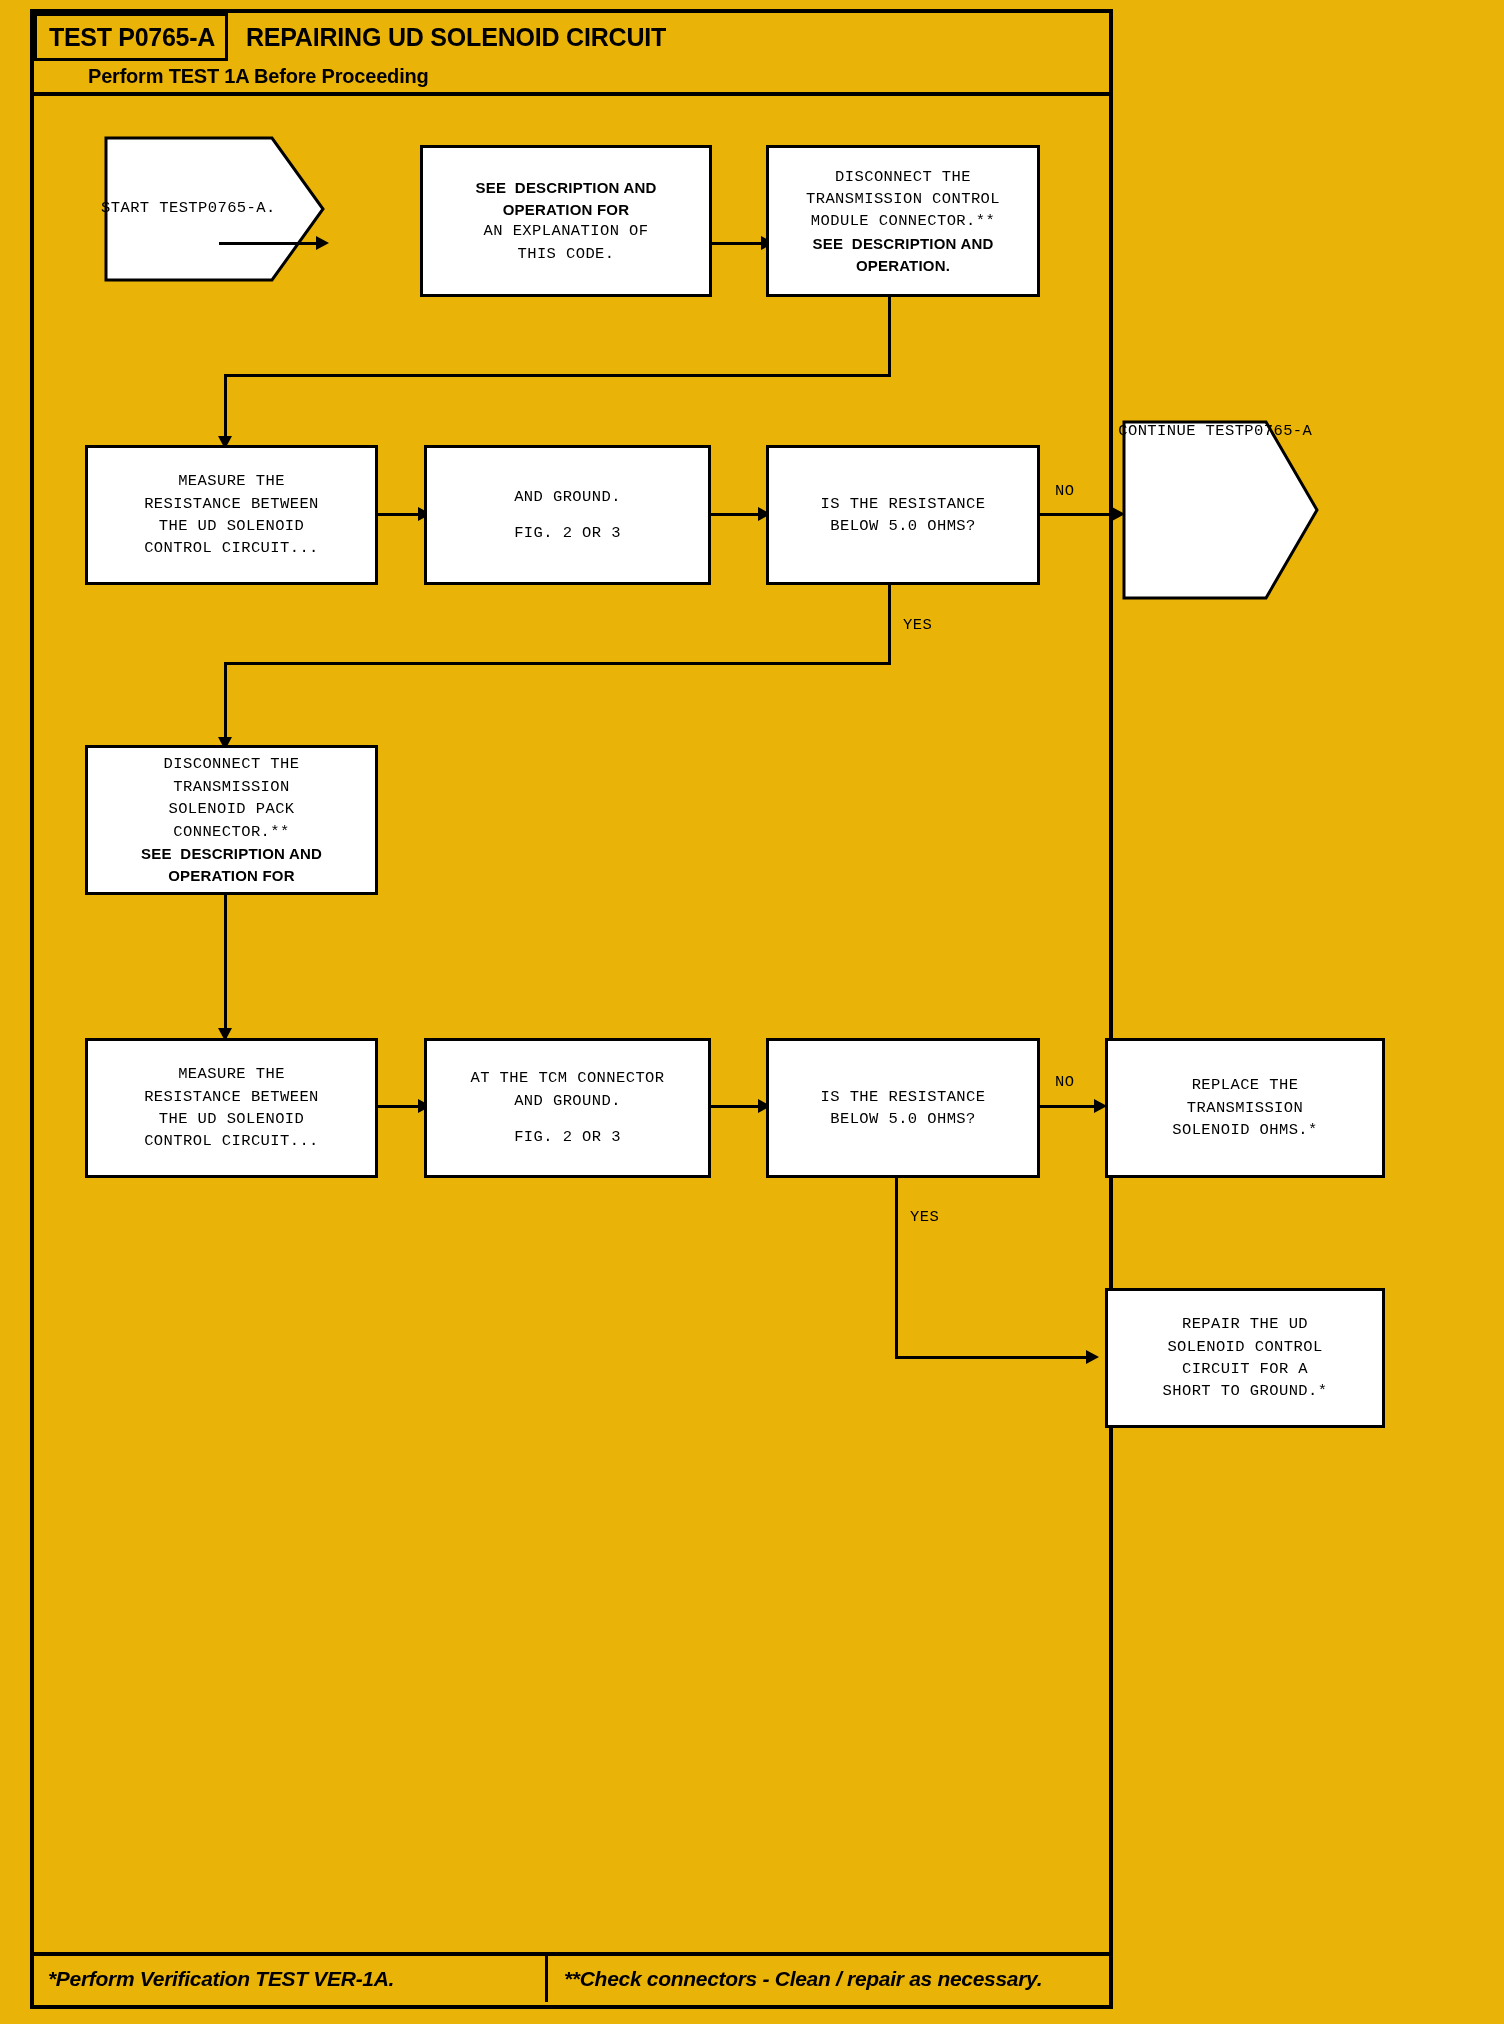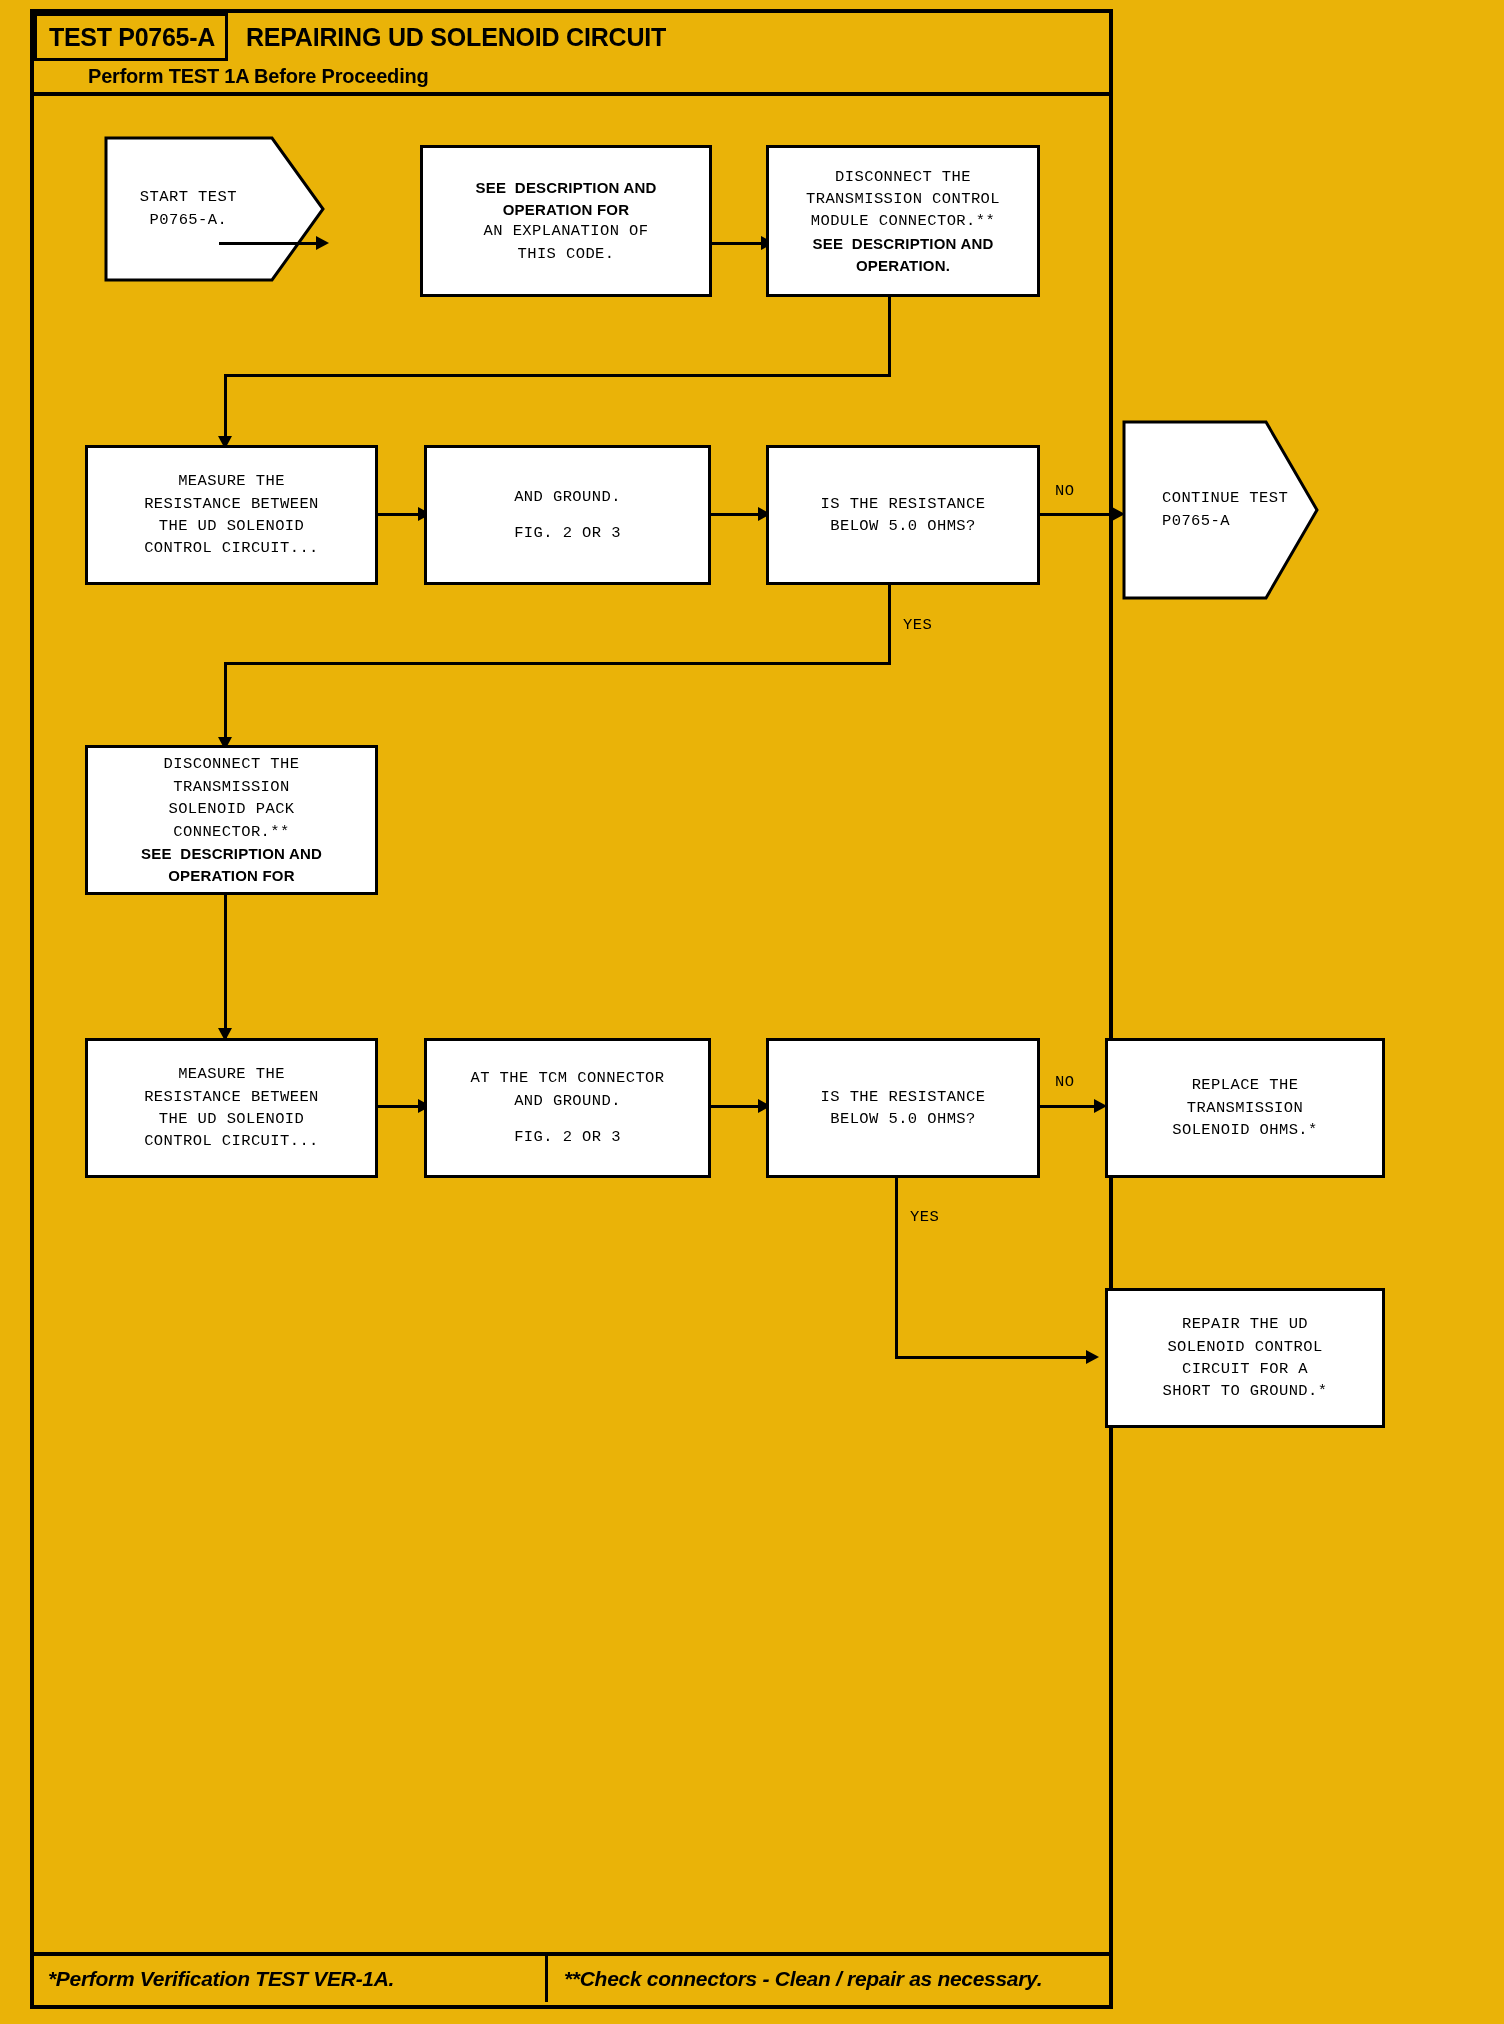--- a/index.html
+++ b/index.html
@@ -114,21 +114,21 @@
     letter-spacing: 0.4px;
     color: #000;
   }
   .arrow-shape svg { position: absolute; left: 0; top: 0; }
   .arrow-shape .label {
     position: absolute;
     left: 0; top: 0;
     width: 76%;
     height: 100%;
     display: flex;
-    flex-direction: column;
+    flex-direction: row;
     align-items: center;
     justify-content: center;
     text-align: center;
     white-space: pre;
   }
 
   
   .conn { position: absolute; background: #000; }
   .conn.h { height: 3px; }
   .conn.v { width: 3px; }

